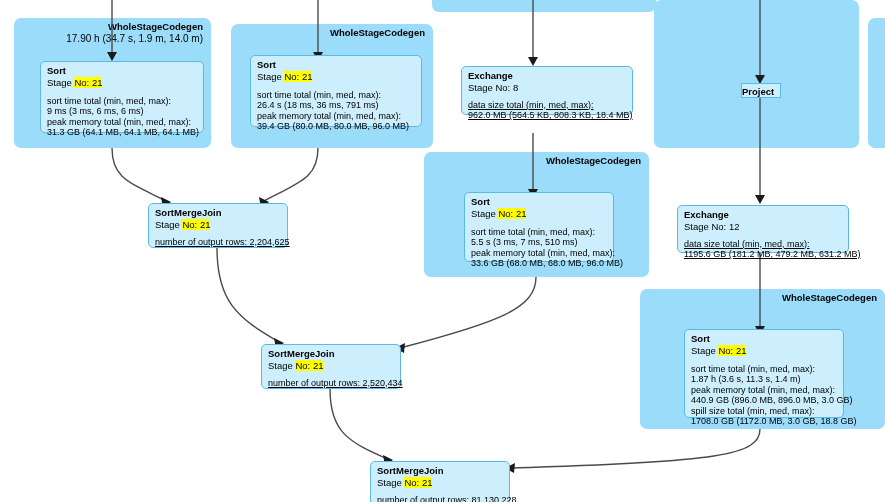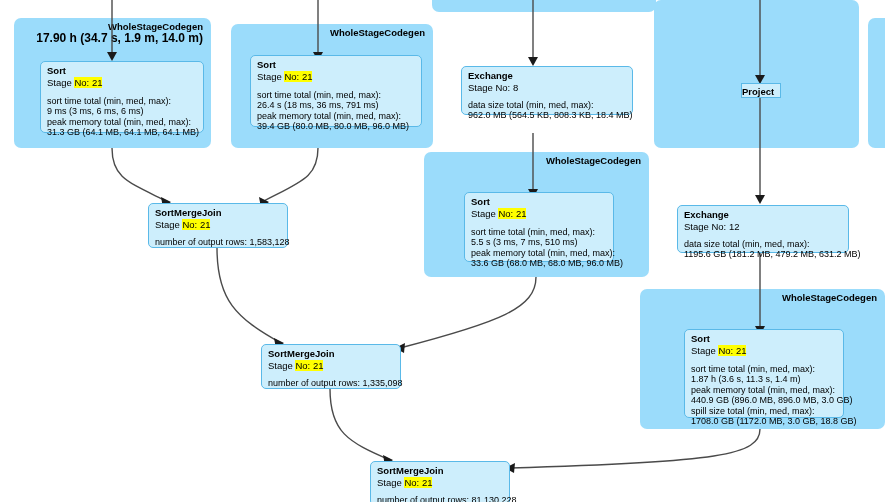--- a/index.html
+++ b/index.html
@@ -25,22 +25,22 @@
     top:3px;
     font-size:9.5px;
     font-weight:bold;
     color:#000;
     text-align:right;
     line-height:11.5px;
     white-space:nowrap;
   }
   .cluster-sub{
     display:block;
-    font-weight:bold;
-    font-size:12px;
+    font-weight:normal;
+    font-size:10px;
   }
 
   
   .node{
     position:absolute;
     background:#cdeefc;
     border:1px solid #5ab9e8;
     border-radius:5px;
     box-sizing:border-box;
     padding:4px 6px 5px 6px;
@@ -57,21 +57,21 @@
     line-height:11px;
     white-space:nowrap;
   }
   .hl{background:#ffff00;}
   .node-metrics{
     font-size:9px;
     line-height:10.5px;
     margin-top:8px;
     white-space:pre;
   }
-  .node-metrics.tight{margin-top:7px;}
+  .node-metrics.tight{margin-top:7px;text-decoration:underline;}
   .node.small{
     padding:3px 0;
     border-radius:0;
   }
   .node.small .node-title{font-size:9.5px;}
 
   
   #edges{position:absolute;left:0;top:0;width:885px;height:502px;pointer-events:none;}
   .edge{fill:none;stroke:#4a4a4a;stroke-width:1.4px;}
   .arrow{fill:#1a1a1a;}
@@ -181,21 +181,21 @@
 962.0 MB (564.5 KB, 808.3 KB, 18.4 MB)</div>
   </div>
 
   <div class="node small" style="left:741px;top:83px;width:40px;height:15px;">
     <div class="node-title">Project</div>
   </div>
 
   <div class="node" style="left:148px;top:203px;width:140px;height:45px;">
     <div class="node-title">SortMergeJoin</div>
     <div class="node-stage"><span>Stage </span><span class="hl">No: 21</span></div>
-    <div class="node-metrics tight">number of output rows: 1,583,128</div>
+    <div class="node-metrics tight">number of output rows: 2,204,625</div>
   </div>
 
   <div class="node" style="left:464px;top:192px;width:150px;height:70px;">
     <div class="node-title">Sort</div>
     <div class="node-stage"><span>Stage </span><span class="hl">No: 21</span></div>
     <div class="node-metrics">sort time total (min, med, max):
 5.5 s (3 ms, 7 ms, 510 ms)
 peak memory total (min, med, max):
 33.6 GB (68.0 MB, 68.0 MB, 96.0 MB)</div>
   </div>
@@ -203,21 +203,21 @@
   <div class="node" style="left:677px;top:205px;width:172px;height:48px;">
     <div class="node-title">Exchange</div>
     <div class="node-stage">Stage No: 12</div>
     <div class="node-metrics tight">data size total (min, med, max):
 1195.6 GB (181.2 MB, 479.2 MB, 631.2 MB)</div>
   </div>
 
   <div class="node" style="left:261px;top:344px;width:140px;height:45px;">
     <div class="node-title">SortMergeJoin</div>
     <div class="node-stage"><span>Stage </span><span class="hl">No: 21</span></div>
-    <div class="node-metrics tight">number of output rows: 1,335,098</div>
+    <div class="node-metrics tight">number of output rows: 2,520,434</div>
   </div>
 
   <div class="node" style="left:684px;top:329px;width:160px;height:89px;">
     <div class="node-title">Sort</div>
     <div class="node-stage"><span>Stage </span><span class="hl">No: 21</span></div>
     <div class="node-metrics">sort time total (min, med, max):
 1.87 h (3.6 s, 11.3 s, 1.4 m)
 peak memory total (min, med, max):
 440.9 GB (896.0 MB, 896.0 MB, 3.0 GB)
 spill size total (min, med, max):

